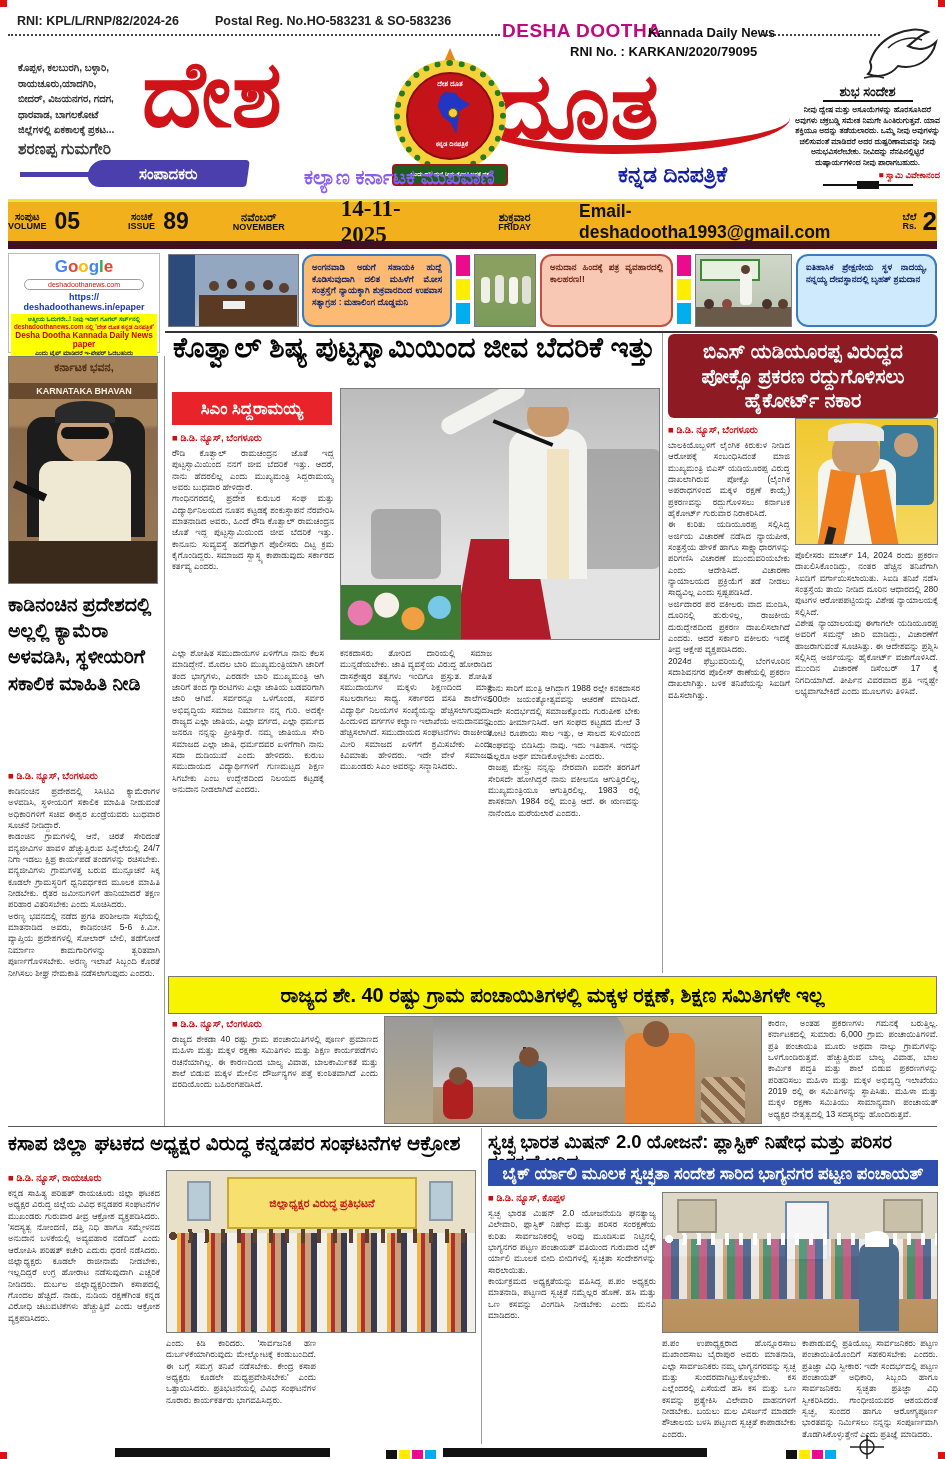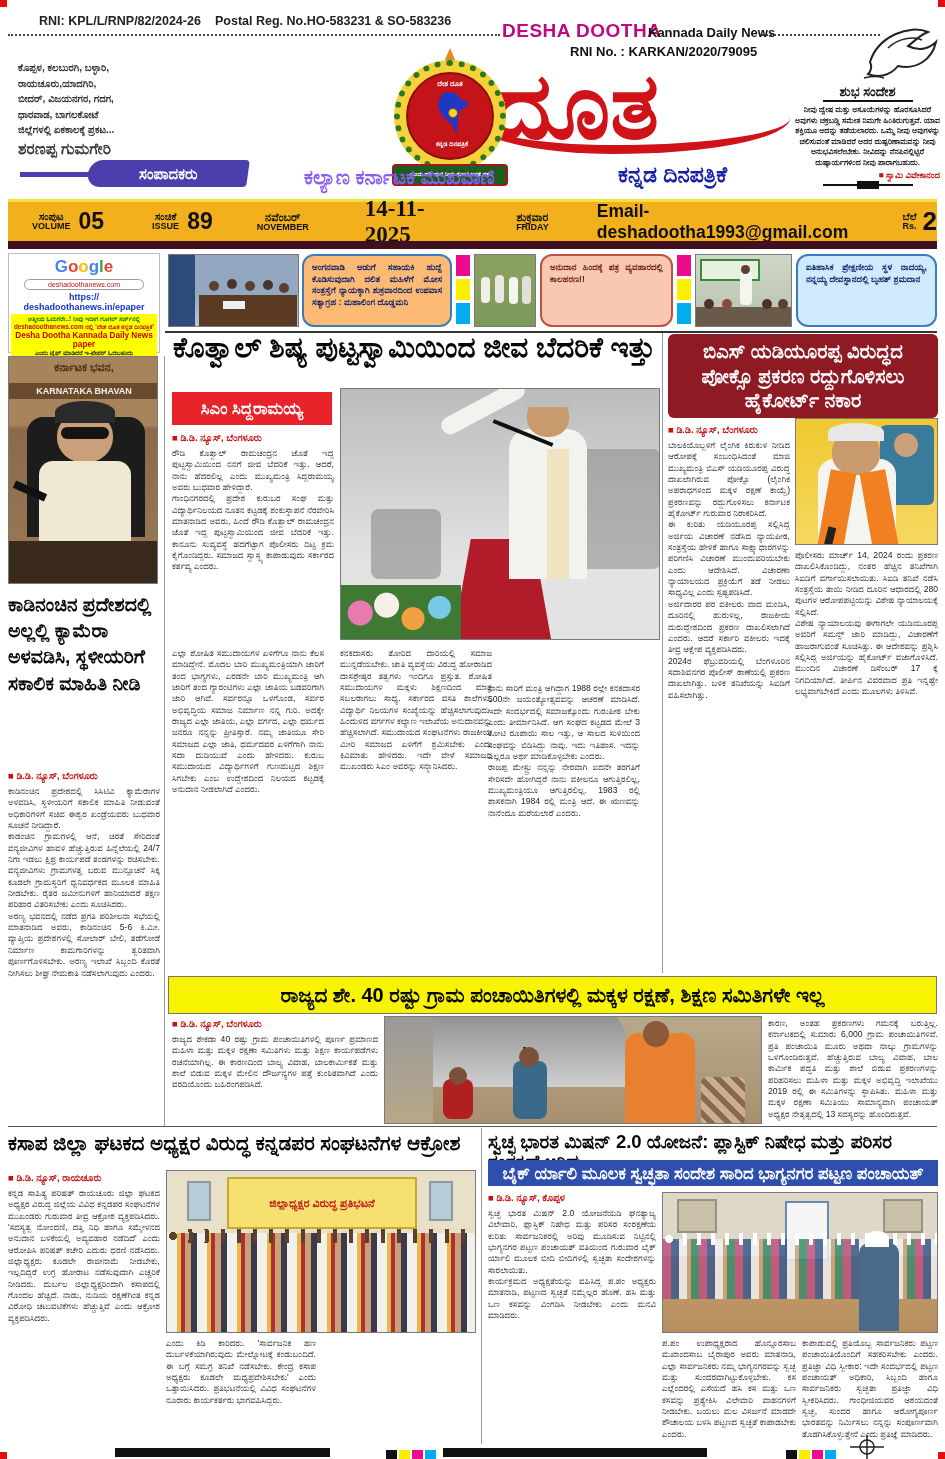--- a/index.html
+++ b/index.html
@@ -31,21 +31,21 @@
 </head>
 <body>
 
 <div class="page">
 
   <div class="cornermark" style="left:0;top:0;"></div>
   <div class="cornermark" style="right:0;top:0;"></div>
   <div class="cornermark" style="left:0;bottom:0;"></div>
   <div class="cornermark" style="right:0;bottom:0;"></div>
 
-  <div class="abs" style="left:39px;top:14px;font-size:12.5px;font-weight:bold;color:#222;">RNI: KPL/L/RNP/82/2024-26</div>
+  <div class="abs" style="left:17px;top:14px;font-size:12.5px;font-weight:bold;color:#222;">RNI: KPL/L/RNP/82/2024-26</div>
   <div class="abs" style="left:215px;top:14px;font-size:12.5px;font-weight:bold;color:#222;">Postal Reg. No.HO-583231 &amp; SO-583236</div>
   <div class="abs" style="left:8px;top:34px;width:492px;border-bottom:2px dotted #444;"></div>
   <div class="abs" style="left:502px;top:20px;font-size:19px;font-weight:bold;color:#c0087f;letter-spacing:0.5px;">DESHA DOOTHA</div>
   <div class="abs" style="left:648px;top:25px;font-size:13px;font-weight:bold;color:#111;">Kannada Daily News</div>
   <div class="abs" style="left:762px;top:34px;width:118px;border-bottom:2px dotted #444;"></div>
   <div class="abs" style="left:570px;top:44px;font-size:13px;font-weight:bold;color:#111;">RNI No. : KARKAN/2020/79095</div>
   <svg class="abs" style="left:858px;top:18px;" width="80" height="66" viewBox="0 0 80 66">
     <path d="M12 44 C20 18 52 6 70 14 C60 18 56 24 50 28 C62 34 72 30 78 24 C74 42 58 52 40 48 C32 58 20 60 10 56 C14 52 14 48 12 44 Z" fill="#ffffff" stroke="#222" stroke-width="2"></path>
     <path d="M30 30 C40 20 56 18 64 22" fill="none" stroke="#222" stroke-width="1.5"></path>
     <path d="M6 60 C14 58 20 58 26 60" fill="none" stroke="#222" stroke-width="1.5"></path>
@@ -55,20 +55,21 @@
 ರಾಯಚೂರು,ಯಾದಗಿರಿ,
 ಬೀದರ್, ವಿಜಯನಗರ, ಗದಗ,
 ಧಾರವಾಡ, ಬಾಗಲಕೋಟೆ
 ಜಿಲ್ಲೆಗಳಲ್ಲಿ ಏಕಕಾಲಕ್ಕೆ ಪ್ರಕಟ...</div>
   <div class="abs" style="left:18px;top:140px;font-size:15.5px;font-weight:bold;color:#3a3a3a;">ಶರಣಪ್ಪ ಗುಮಗೇರಿ</div>
   <div class="abs" style="left:20px;top:172px;width:72px;height:5px;background:#4b3fae;"></div>
   <div class="abs" style="left:88px;top:160px;width:160px;height:27px;background:#4b3fae;border-radius:14px 4px 4px 14px;transform:skewX(-8deg);display:flex;align-items:center;justify-content:center;">
     <span style="color:#fff;font-weight:bold;font-size:15px;transform:skewX(8deg);">ಸಂಪಾದಕರು</span>
   </div>
 
+  <div class="abs" style="left:142px;top:48px;font-size:92px;line-height:1;font-weight:bold;color:#cf1318;">ದೇಶ</div>
   <div class="abs" style="left:492px;top:48px;font-size:92px;line-height:1;font-weight:bold;color:#cf1318;margin-top:12px;">ದೂತ</div>
   <div class="abs" style="left:470px;top:118px;width:320px;height:36px;border-bottom:9px solid #cf1318;border-radius:0 0 55% 45%/0 0 100% 100%;"></div>
 
   <div class="abs" style="left:392px;top:52px;width:116px;height:138px;">
     <div class="abs" style="left:52px;top:-4px;width:0;height:0;border-left:6px solid transparent;border-right:6px solid transparent;border-bottom:14px solid #e8881a;"></div>
     <div class="abs" style="left:2px;top:8px;width:112px;height:112px;border-radius:50%;border:6px dotted #2a7a1f;background:#f5d23a;"></div>
     <div class="abs" style="left:14px;top:20px;width:88px;height:88px;border-radius:50%;background:#c41319;border:2px solid #8a0d10;overflow:hidden;">
       <div style="text-align:center;color:#fff;font-size:7px;font-weight:bold;margin-top:6px;">ದೇಶ ದೂತ</div>
       <div class="abs" style="left:26px;top:18px;width:36px;height:44px;background:#2236c4;clip-path:polygon(30% 0%,60% 2%,72% 14%,100% 28%,70% 44%,62% 96%,46% 70%,24% 56%,10% 32%,18% 10%);"></div>
       <div class="abs" style="left:40px;top:34px;width:10px;height:10px;border-radius:50%;background:#f5d23a;border:1px solid #7a5a00;"></div>
@@ -85,21 +86,21 @@
   <div class="abs" style="left:795px;top:84px;width:145px;">
     <div style="text-align:center;font-size:13px;font-weight:bold;color:#111;border-bottom:2px solid #111;width:90px;margin:0 auto 3px auto;">ಶುಭ ಸಂದೇಶ</div>
     <div style="font-size:7.8px;font-weight:bold;color:#222;text-align:center;line-height:1.35;">ನೀವು ದ್ವೇಷ ಮತ್ತು ಅಸೂಯೆಗಳನ್ನು ಹೊರಸೂಸಿದರೆ ಅವುಗಳು ಚಕ್ರಬಡ್ಡಿ ಸಮೇತ ನಿಮಗೇ ಹಿಂತಿರುಗುತ್ತವೆ. ಯಾವ ಶಕ್ತಿಯೂ ಅದನ್ನು ತಡೆಯಲಾರದು. ಒಮ್ಮೆ ನೀವು ಅವುಗಳನ್ನು ಚಲಿಸುವಂತೆ ಮಾಡಿದರೆ ಅದರ ದುಷ್ಪರಿಣಾಮವನ್ನು ನೀವು ಅನುಭವಿಸಲೇಬೇಕು. ನೀವಿದನ್ನು ನೆನಪಿನಲ್ಲಿಟ್ಟಿರೆ ದುಷ್ಕಾರ್ಯಗಳಿಂದ ನೀವು ಪಾರಾಗಬಹುದು.</div>
     <div style="font-size:8.5px;font-weight:bold;color:#c41111;text-align:right;margin-top:2px;">■ ಸ್ವಾಮಿ ವಿವೇಕಾನಂದ</div>
     <div style="width:90px;height:2px;background:#111;margin:3px auto 0 auto;position:relative;">
       <div style="position:absolute;left:34px;top:-3px;width:22px;height:8px;background:#111;"></div>
     </div>
   </div>
 
   <div class="abs" style="left:8px;top:199px;width:929px;height:42px;background:#f2b01d;border-top:3px solid #efe23c;display:flex;align-items:center;">
-    <div style="margin-left:24px;text-align:center;line-height:1.1;">
+    <div style="text-align:center;line-height:1.1;">
       <div style="font-size:10px;font-weight:bold;">ಸಂಪುಟ</div>
       <div style="font-size:9px;font-weight:bold;">VOLUME</div>
     </div>
     <div style="margin-left:8px;font-size:23px;font-weight:bold;">05</div>
     <div style="margin-left:48px;text-align:center;line-height:1.1;">
       <div style="font-size:10px;font-weight:bold;">ಸಂಚಿಕೆ</div>
       <div style="font-size:9px;font-weight:bold;">ISSUE</div>
     </div>
     <div style="margin-left:8px;font-size:23px;font-weight:bold;">89</div>
     <div style="margin-left:44px;text-align:center;line-height:1.1;">

